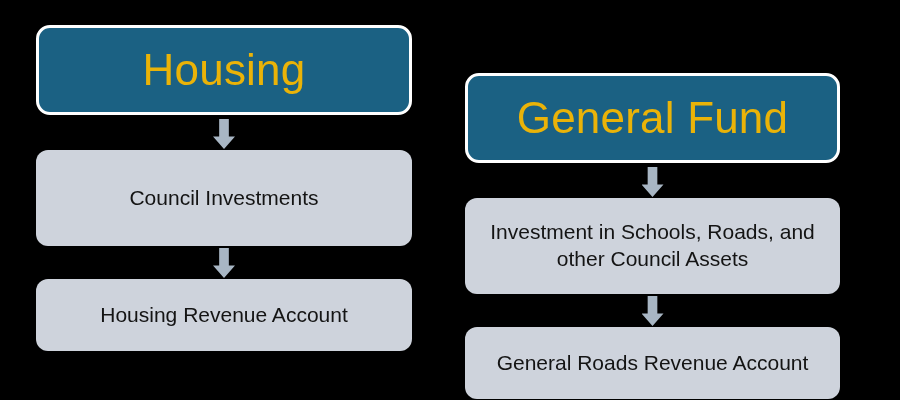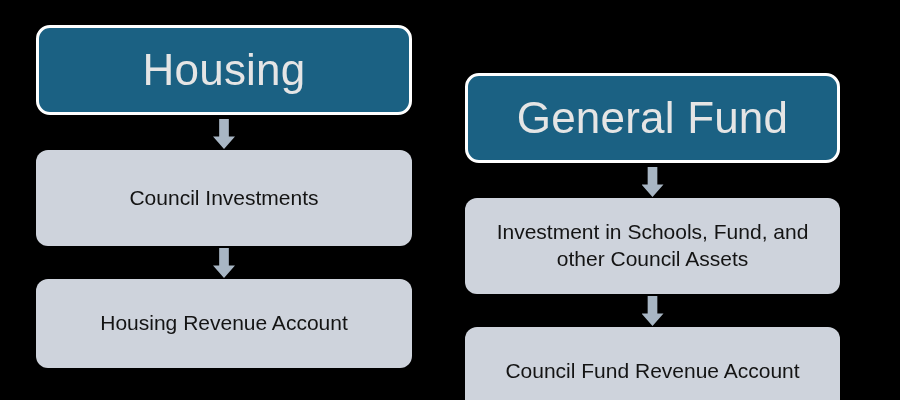--- a/index.html
+++ b/index.html
@@ -43,38 +43,38 @@
     text-align: center;
     border-radius: 12px;
   }
 
   .node.header {
     top: 25px;
     height: 90px;
     background: #1b6183;
     border: 3px solid #ffffff;
     border-radius: 14px;
-    color: #e5e5e5;
+    color: #eab308;
     font-size: 44px;
     font-weight: 400;
     letter-spacing: 0.2px;
     line-height: 1.05;
   }
 
   .node.body {
     background: #ced3dc;
     color: #141414;
     font-size: 21px;
     font-weight: 400;
     line-height: 1.28;
     padding: 0 14px;
   }
 
   .node.row2 { top: 150px; height: 96px; }
-  .node.row3 { top: 279px; height: 89px; }
+  .node.row3 { top: 279px; height: 72px; }
 
   .node-label {
     display: block;
     white-space: pre-line;
   }
 
   
   .arrow {
     position: absolute;
     left: 50%;
@@ -114,23 +114,23 @@
 
   <div class="column right">
 
     <div class="node header">
       <span class="node-label">General Fund</span>
     </div>
 
     <div class="arrow a1"></div>
 
     <div class="node body row2">
-      <span class="node-label">Investment in Schools, Fund, and other Council Assets</span>
+      <span class="node-label">Investment in Schools, Roads, and other Council Assets</span>
     </div>
 
     <div class="arrow a2"></div>
 
     <div class="node body row3">
-      <span class="node-label">Council Fund Revenue Account</span>
+      <span class="node-label">General Roads Revenue Account</span>
     </div>
   </div>
 
 </div>
 
 </body></html>

